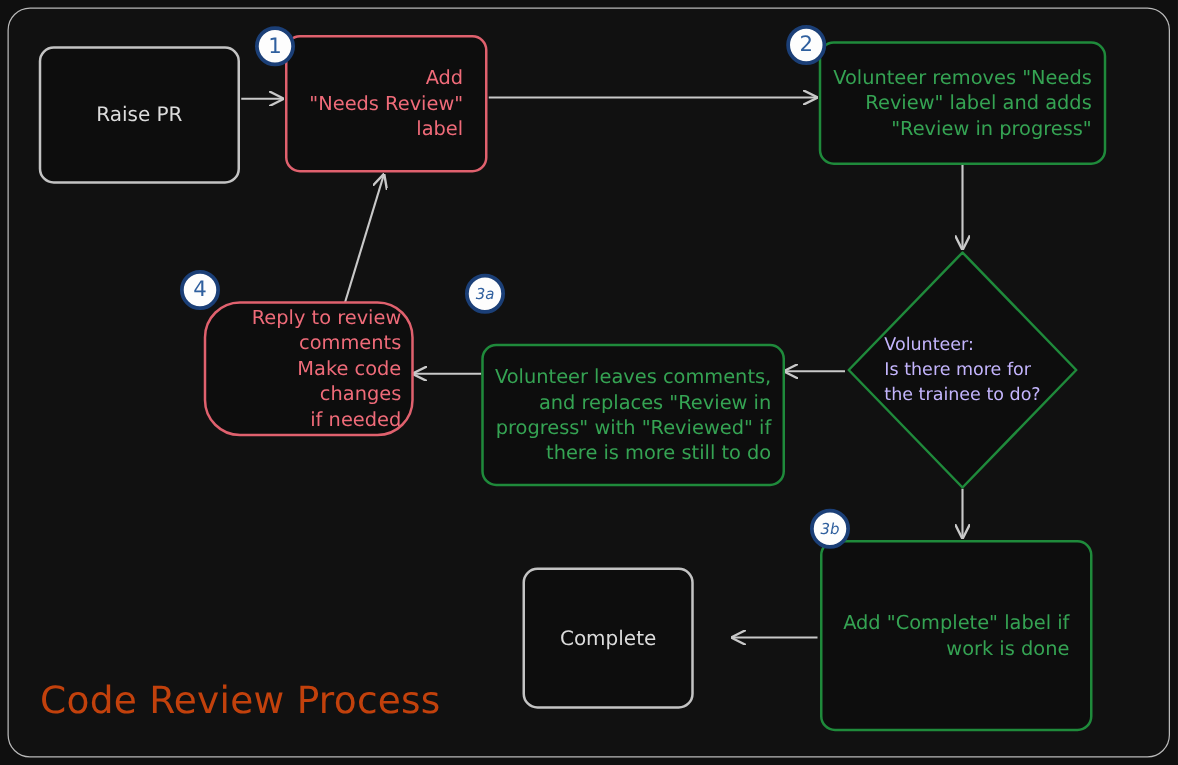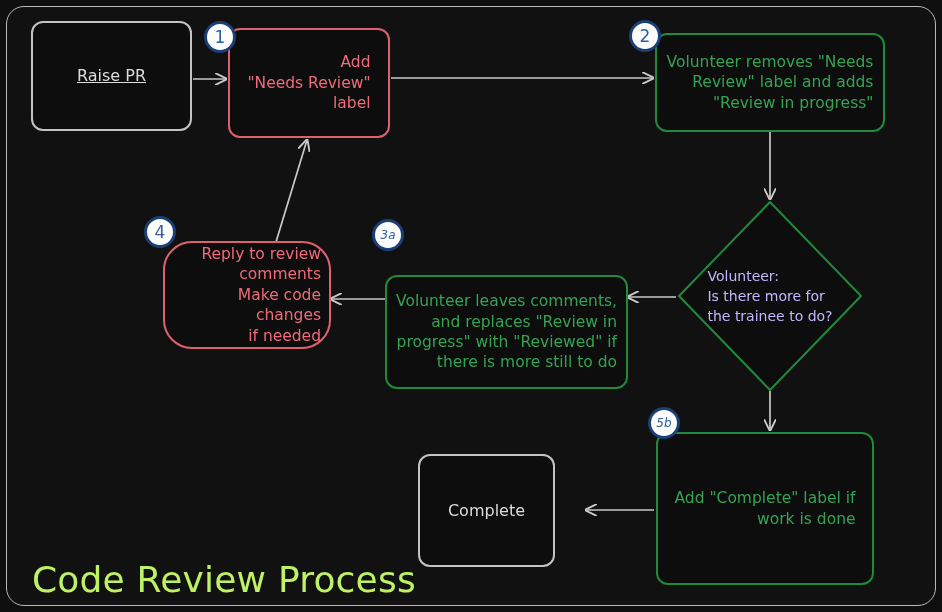--- a/index.html
+++ b/index.html
@@ -25,25 +25,24 @@
     height: 600px;
     border: 1.5px solid #b9b9b9;
     border-radius: 18px;
     background: #111111;
     box-sizing: border-box;
   }
   .diagram-title {
     position: absolute;
     left: 32px;
     top: 543px;
-    font-size: 36px;
-    color: #bef264;
+    font-size: 30px;
+    color: #c2410c;
     letter-spacing: 0.2px;
     white-space: nowrap;
-    margin-top: 16px;
   }
   
   .node {
     position: absolute;
     box-sizing: border-box;
     border-radius: 12px;
     border-width: 2px;
     border-style: solid;
     background: #0d0d0d;
     display: flex;
@@ -136,21 +135,21 @@
       <line x1="770" y1="391" x2="770" y2="430"></line>
 
       <line x1="385" y1="299" x2="331" y2="299"></line>
 
       <line x1="276" y1="242" x2="307" y2="140"></line>
 
       <line x1="654" y1="510" x2="586" y2="510"></line>
     </g>
   </svg>
 
-  <div class="node neutral" style="left:31px; top:21px; width:161px; height:110px;text-decoration:underline;">
+  <div class="node neutral" style="left:31px; top:37px; width:161px; height:110px;">
     <span class="node-text">Raise PR</span>
   </div>
 
   <div class="node red" style="left:228px; top:28px; width:162px; height:110px;">
     <span class="node-text">Add
 "Needs Review"
 label</span>
   </div>
   <div class="badge" style="left:204px; top:21px;">
     <span>1</span>
@@ -182,21 +181,21 @@
   </div>
   <div class="badge wide" style="left:372px; top:219px;">
     <span>3a</span>
   </div>
 
   <div class="node green" style="left:656px; top:432px; width:218px; height:153px;">
     <span class="node-text">Add "Complete" label if
 work is done</span>
   </div>
   <div class="badge wide" style="left:648px; top:407px;">
-    <span>5b</span>
+    <span>3b</span>
   </div>
 
   <div class="node red" style="left:163px; top:241px; width:168px; height:108px;border-radius:29px;">
     <span class="node-text">Reply to review
 comments
 Make code changes
 if needed</span>
   </div>
   <div class="badge" style="left:144px; top:216px;">
     <span>4</span>

